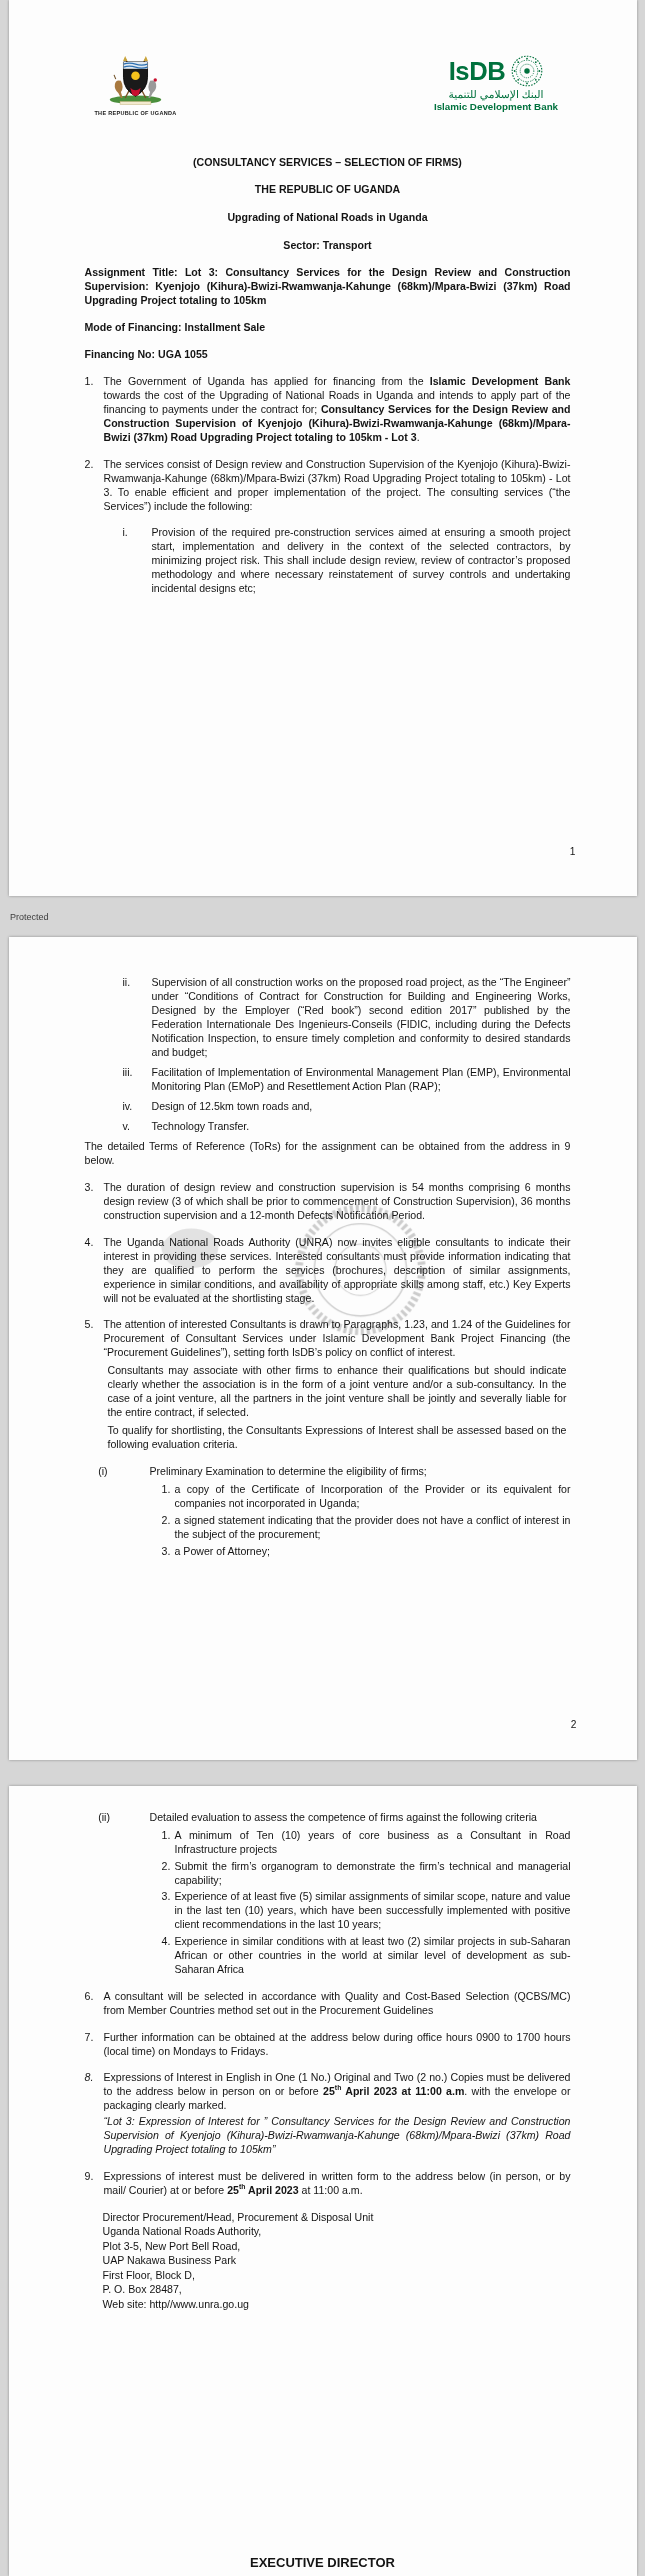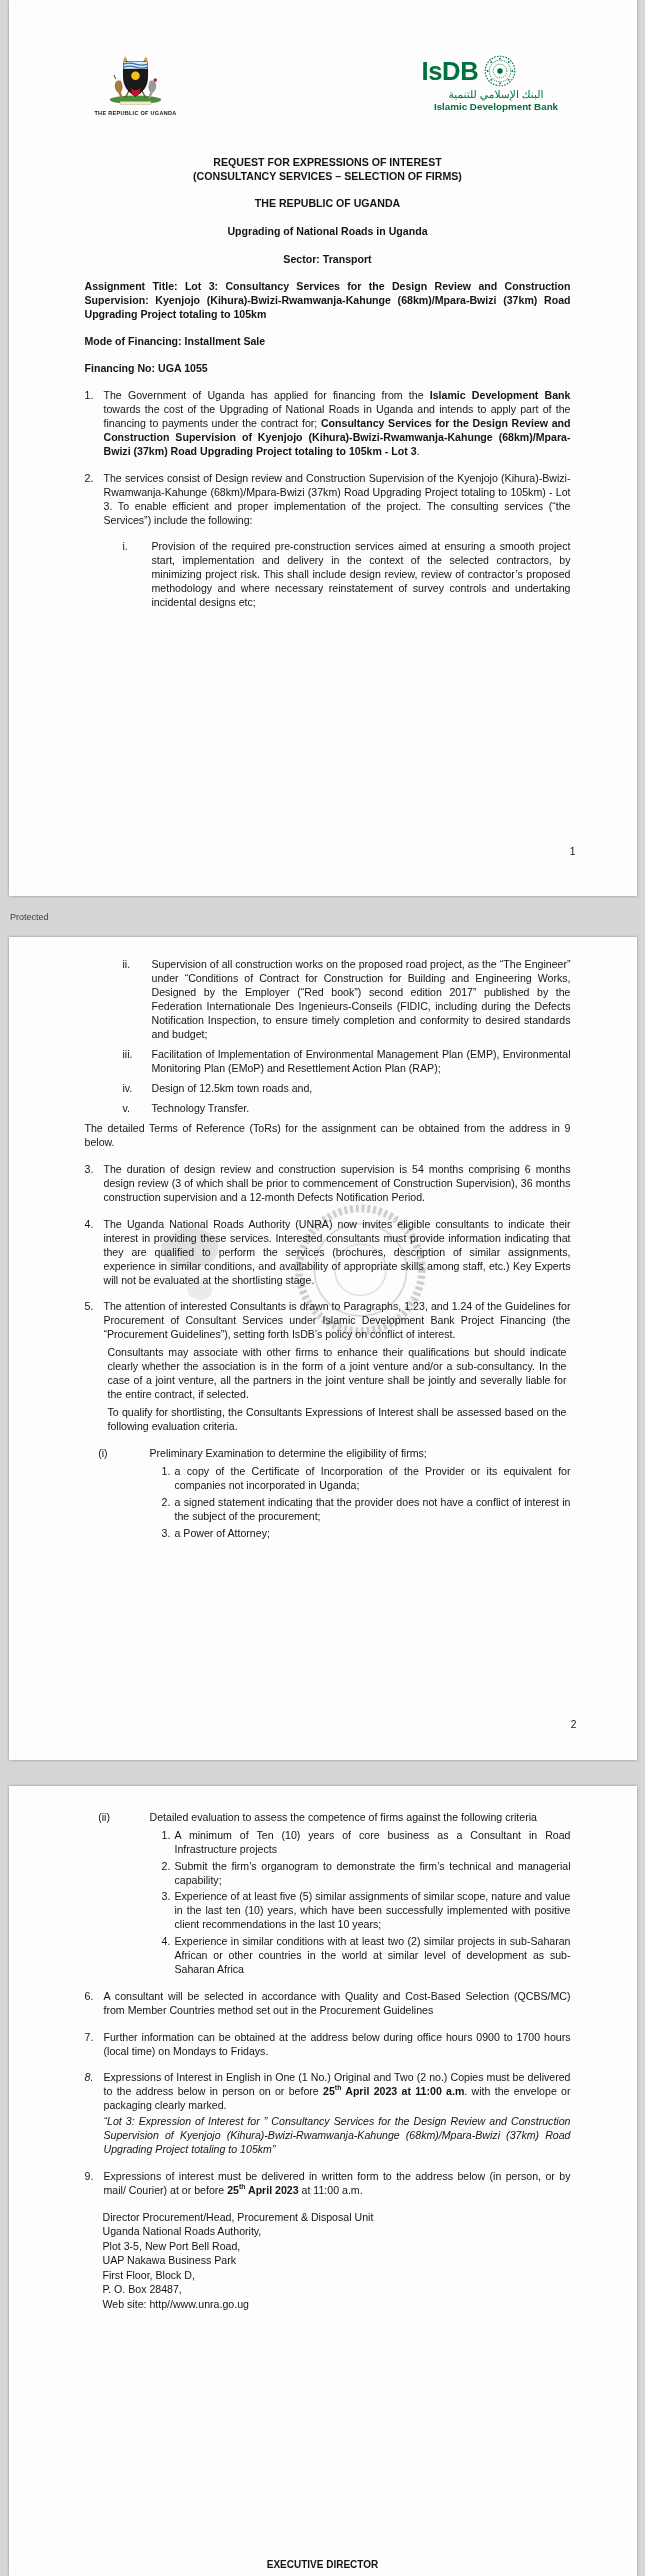--- a/index.html
+++ b/index.html
@@ -5,32 +5,32 @@
   html,body{margin:0;padding:0;background:#c9c9c9;}
   .canvas{position:relative;width:645px;height:2576px;background:var(--viewer_bg,#d6d6d6);
           font-family:"Liberation Sans", sans-serif;font-size:10.6px;color:#141414;overflow:hidden;}
   .page{position:absolute;left:8.5px;width:628px;background:var(--page_bg,#fdfdfd);
         box-shadow:0 0 2.6px rgba(0,0,0,.35);overflow:hidden;}
   .page1{top:0;height:896px;}
   .page2{top:937px;height:823px;}
   .page3{top:1786px;height:790px;}
   .inner{padding:0 66px 0 76px;}
   .page1 .inner{padding-top:55px;}
-  .page2 .inner{padding-top:20px;}
+  .page2 .inner{padding-top:38px;}
   .page3 .inner{padding-top:24px;}
   .b{font-weight:700;}
   .i{font-style:italic;}
   .c{text-align:center;}
   sup{font-size:.65em;line-height:0;}
   
   .logos{display:flex;justify-content:space-between;align-items:flex-start;margin-bottom:39px;}
   .ug-block{width:102px;text-align:center;}
   .ug-caption{font-size:5.5px;font-weight:700;letter-spacing:0.3px;margin-top:2.6px;}
   .isdb-block{width:149px;text-align:center;}
-  .isdb-top{display:flex;align-items:center;gap:6px;}
+  .isdb-top{display:flex;align-items:center;justify-content:center;gap:6px;}
   .isdb-word{color:var(--isdb_green,#00713d);font-weight:700;font-size:25.6px;letter-spacing:-0.4px;}
   .isdb-ar{color:var(--isdb_green,#00713d);font-size:10.7px;margin-top:0.9px;}
   .isdb-en{color:var(--isdb_green,#00713d);font-size:9.8px;font-weight:700;}
   
   .t0{line-height:14px;margin-bottom:0;}
   .t16{line-height:14px;margin-bottom:13.7px;}
   .meta{font-weight:700;line-height:14px;margin:0 0 12.8px;}
   .assignment{font-weight:700;line-height:14px;margin:0 0 12.8px;text-align:justify;}
   
   .np{position:relative;padding-left:19px;text-align:justify;line-height:14px;margin:0 0 12.8px;}
@@ -41,21 +41,21 @@
   .li{position:relative;padding-left:67px;text-align:justify;line-height:14px;margin:0 0 6px;}
   .li>.num{position:absolute;left:38px;}
   .ev{position:relative;padding-left:65px;text-align:justify;line-height:14px;margin:0 0 4.3px;}
   .ev>.num{position:absolute;left:13.7px;}
   .si{position:relative;padding-left:90px;text-align:justify;line-height:14px;margin:0 0 2.6px;}
   .si>.num{position:absolute;left:77px;}
   .si-group{margin-bottom:12.8px;}
   .marked{padding-left:19px;font-weight:400;font-style:italic;text-align:justify;line-height:14px;margin:1.7px 0 12.8px;}
   .address{margin:12px 0 0 18px;line-height:14.5px;}
   .address div{margin:0;}
-  .exec{position:absolute;left:0;right:0;bottom:6px;text-align:center;font-weight:700;font-size:10px;}
+  .exec{position:absolute;left:0;right:0;bottom:6px;text-align:center;font-weight:700;font-size:13px;}
   .pnum{position:absolute;font-size:10.2px;}
   .pnum1{right:61px;bottom:39px;}
   .pnum2{right:60px;bottom:30px;}
   .protected{position:absolute;left:10px;top:912px;font-size:9px;color:#3d3d3d;}
   
   .stamp{position:absolute;left:128px;top:249px;width:324px;height:171px;pointer-events:none;}
 </style>
 </head>
 <body>
 
@@ -103,21 +103,20 @@
                 <circle cx="9" cy="31" r="1.1"></circle>
                   <circle cx="9" cy="9" r="1.1"></circle>
               </g>
             </svg>
           </div>
           <div class="isdb-ar">البنك الإسلامي للتنمية</div>
           <div class="isdb-en">Islamic Development Bank</div>
         </div>
       </div>
 
-      <div class="c b t0">REQUEST FOR EXPRESSIONS OF INTEREST</div>
       <div class="c b t16">(CONSULTANCY SERVICES – SELECTION OF FIRMS)</div>
       <div class="c b t16">THE REPUBLIC OF UGANDA</div>
       <div class="c b t16">Upgrading of National Roads in Uganda</div>
       <div class="c b t16">Sector: Transport</div>
 
       <div class="assignment">Assignment Title: Lot 3: Consultancy Services for the Design Review and Construction Supervision: Kyenjojo (Kihura)-Bwizi-Rwamwanja-Kahunge (68km)/Mpara-Bwizi (37km) Road Upgrading Project totaling to 105km</div>
       <div class="meta">Mode of Financing: Installment Sale</div>
       <div class="meta">Financing No: UGA 1055</div>
 
       <div class="np">

